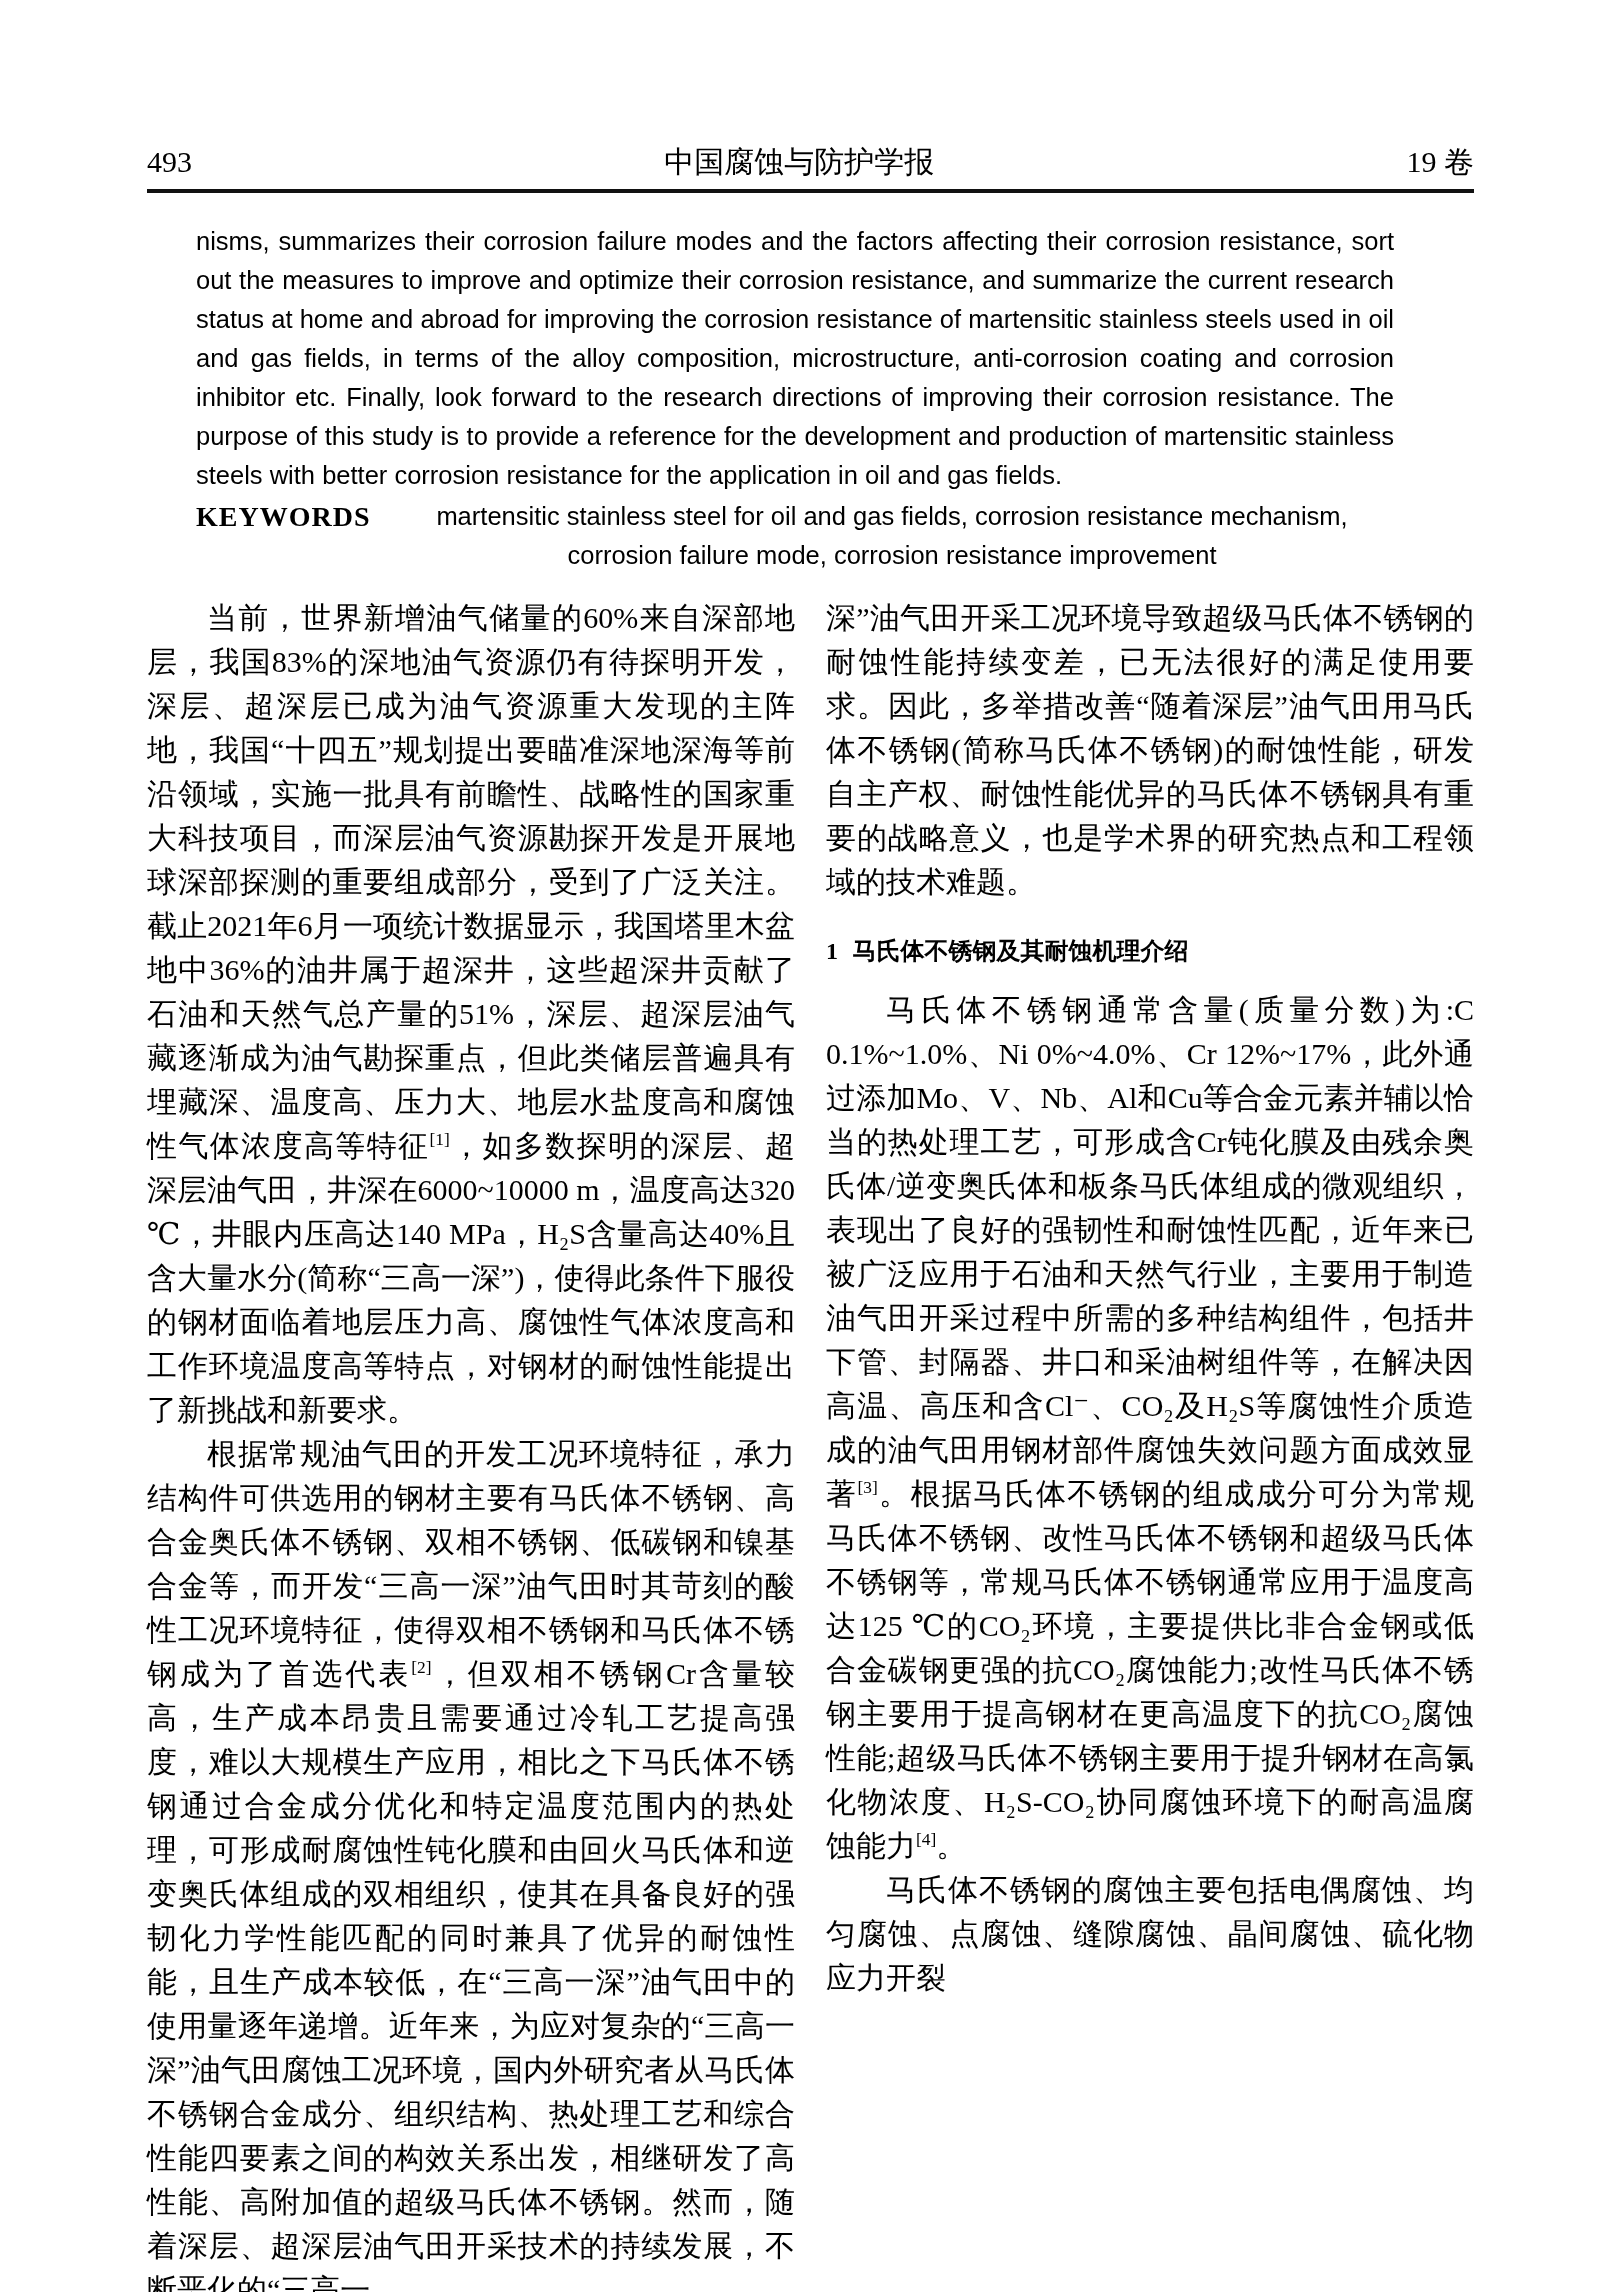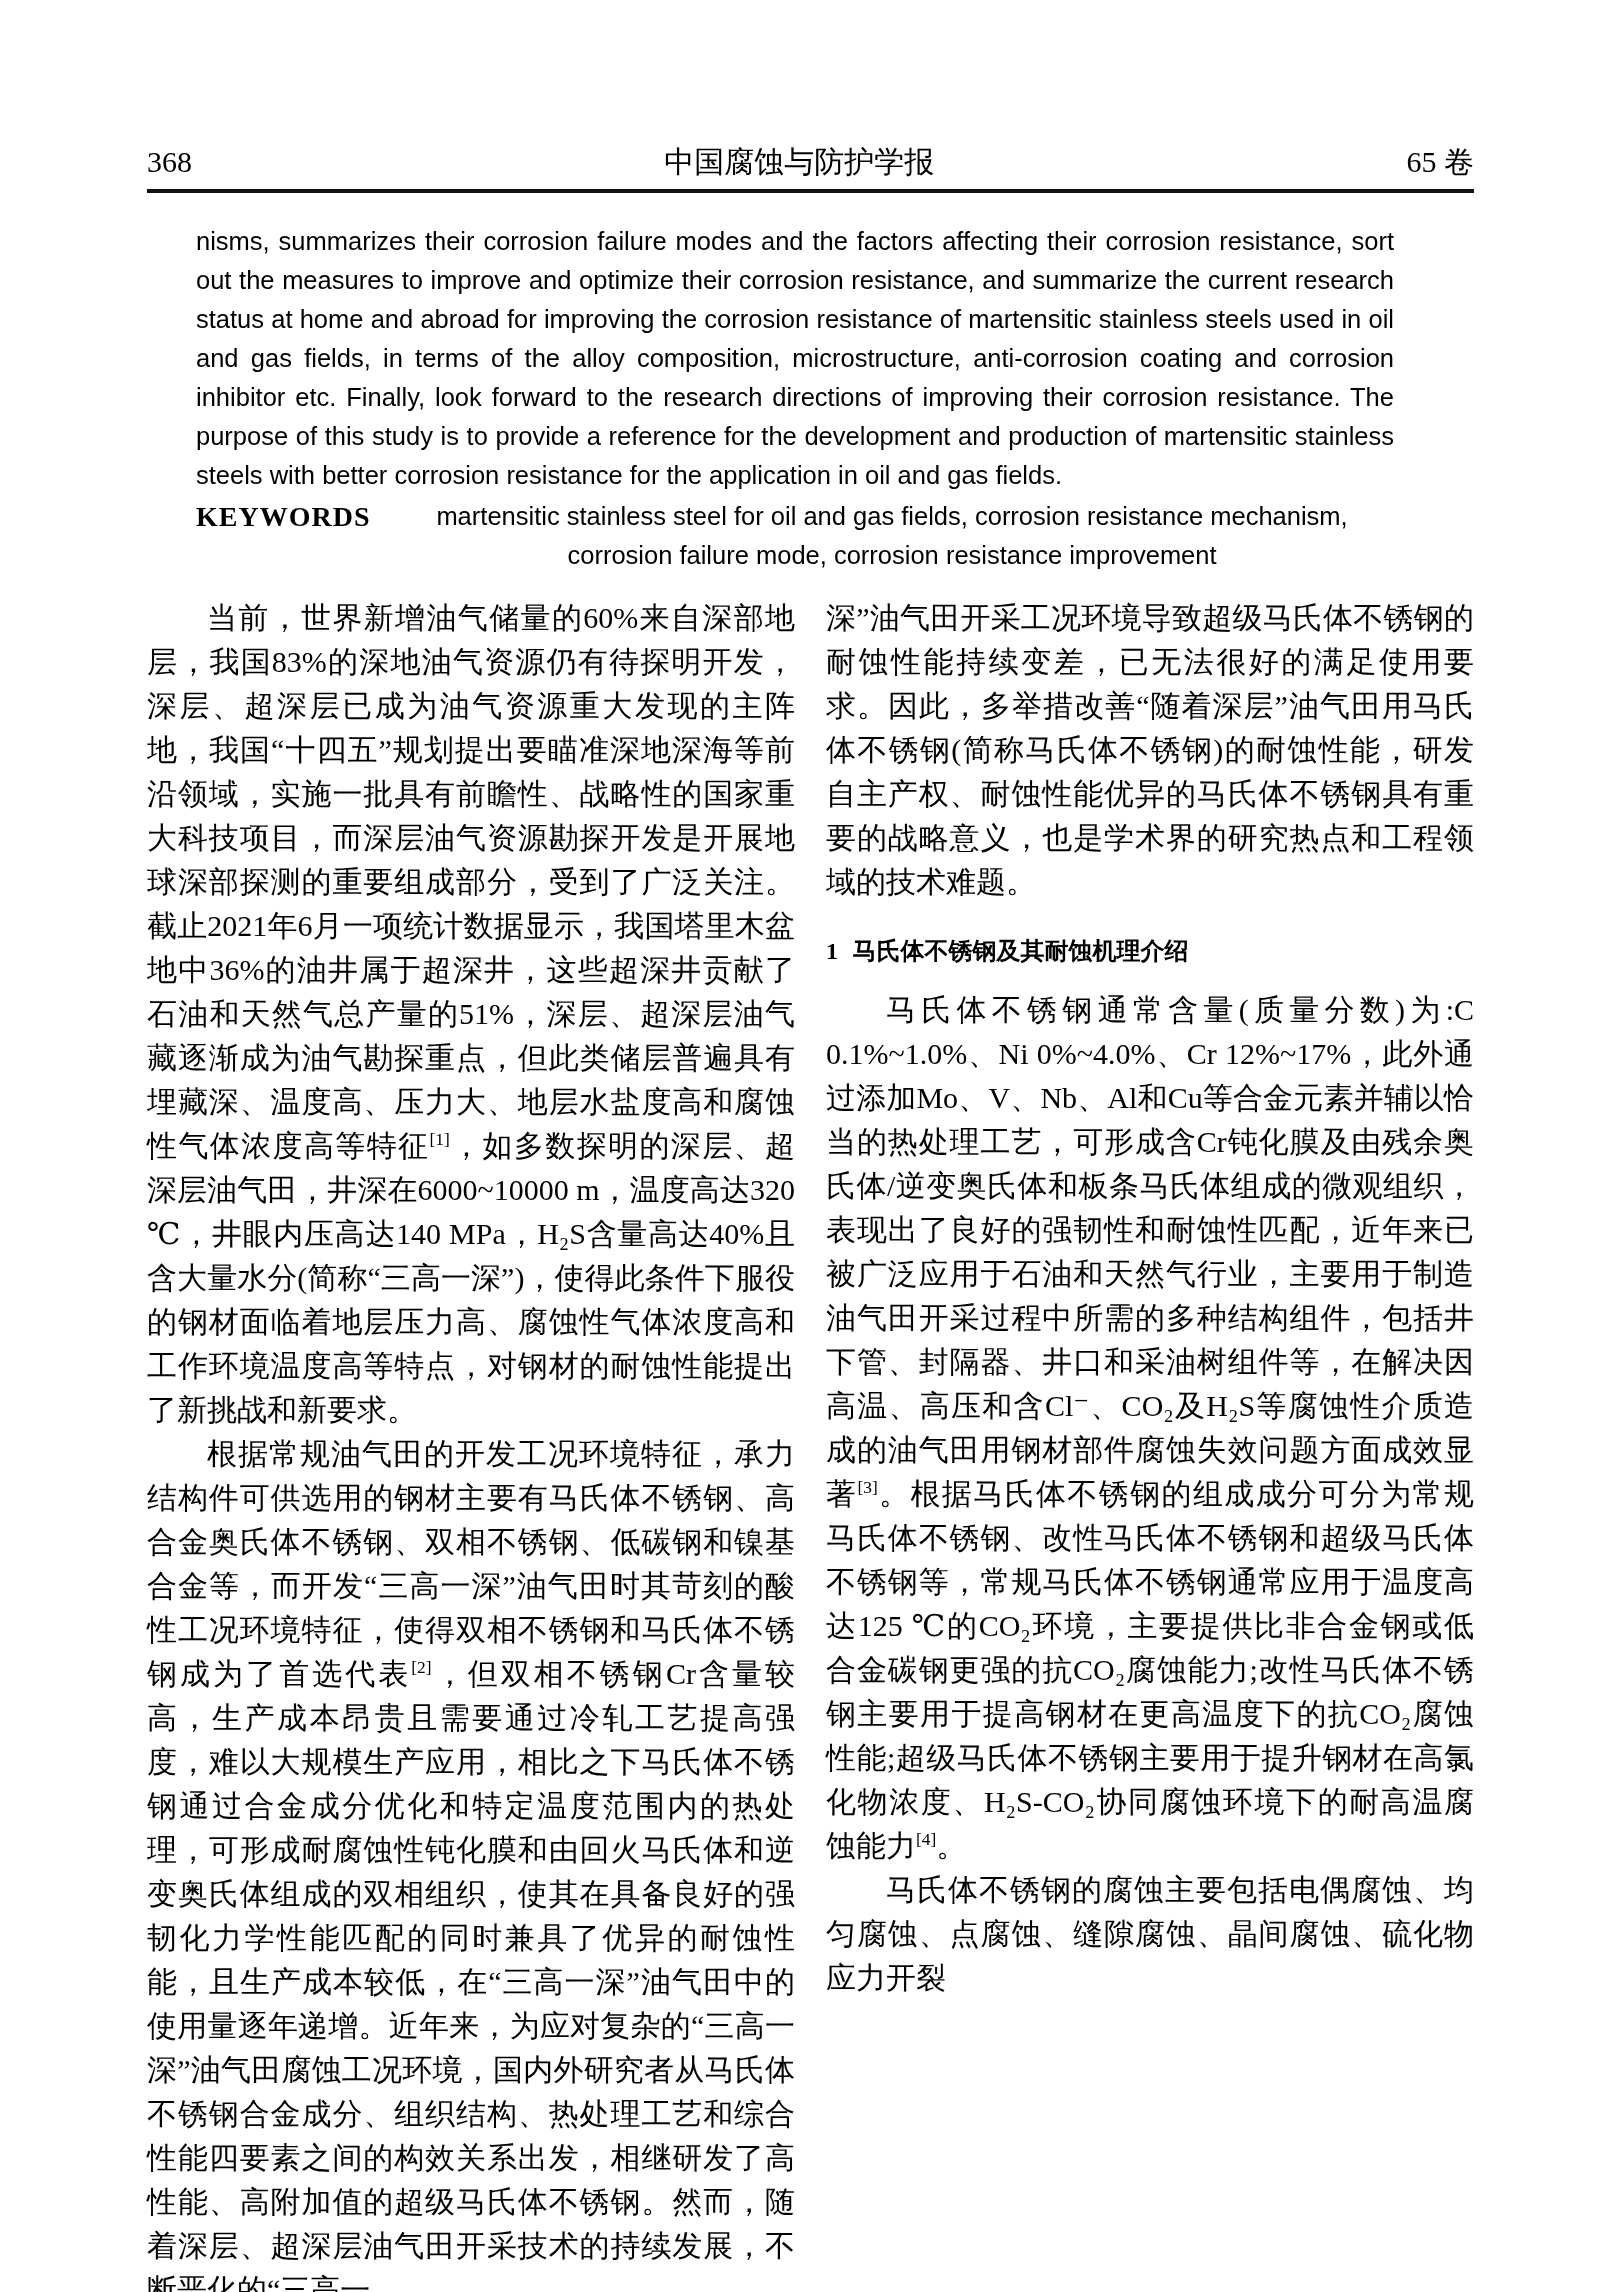--- a/index.html
+++ b/index.html
@@ -72,23 +72,23 @@
     text-indent: 0;
   }
   h2.sec-heading .sec-num { margin-right: 0.6em; }
 </style>
 </head>
 <body>
 
 <div class="page">
 
   <header class="running-head">
-    <span class="rh-left">368</span>
+    <span class="rh-left">493</span>
     <span class="rh-center">中国腐蚀与防护学报</span>
-    <span class="rh-right">65 卷</span>
+    <span class="rh-right">19 卷</span>
   </header>
 
   <div class="head-rule"></div>
 
   <section class="abstract">
     <p class="abstract-body">nisms, summarizes their corrosion failure modes and the factors affecting their corrosion resistance, sort out the measures to improve and optimize their corrosion resistance, and summarize the current research status at home and abroad for improving the corrosion resistance of martensitic stainless steels used in oil and gas fields, in terms of the alloy composition, microstructure, anti-corrosion coating and corrosion inhibitor etc. Finally, look forward to the research directions of improving their corrosion resistance. The purpose of this study is to provide a reference for the development and production of martensitic stainless steels with better corrosion resistance for the application in oil and gas fields.</p>
     <div class="keywords">
       <span class="kw-label">KEYWORDS</span>
       <p class="kw-text">martensitic stainless steel for oil and gas fields, corrosion resistance mechanism, corrosion failure mode, corrosion resistance improvement</p>
     </div>

